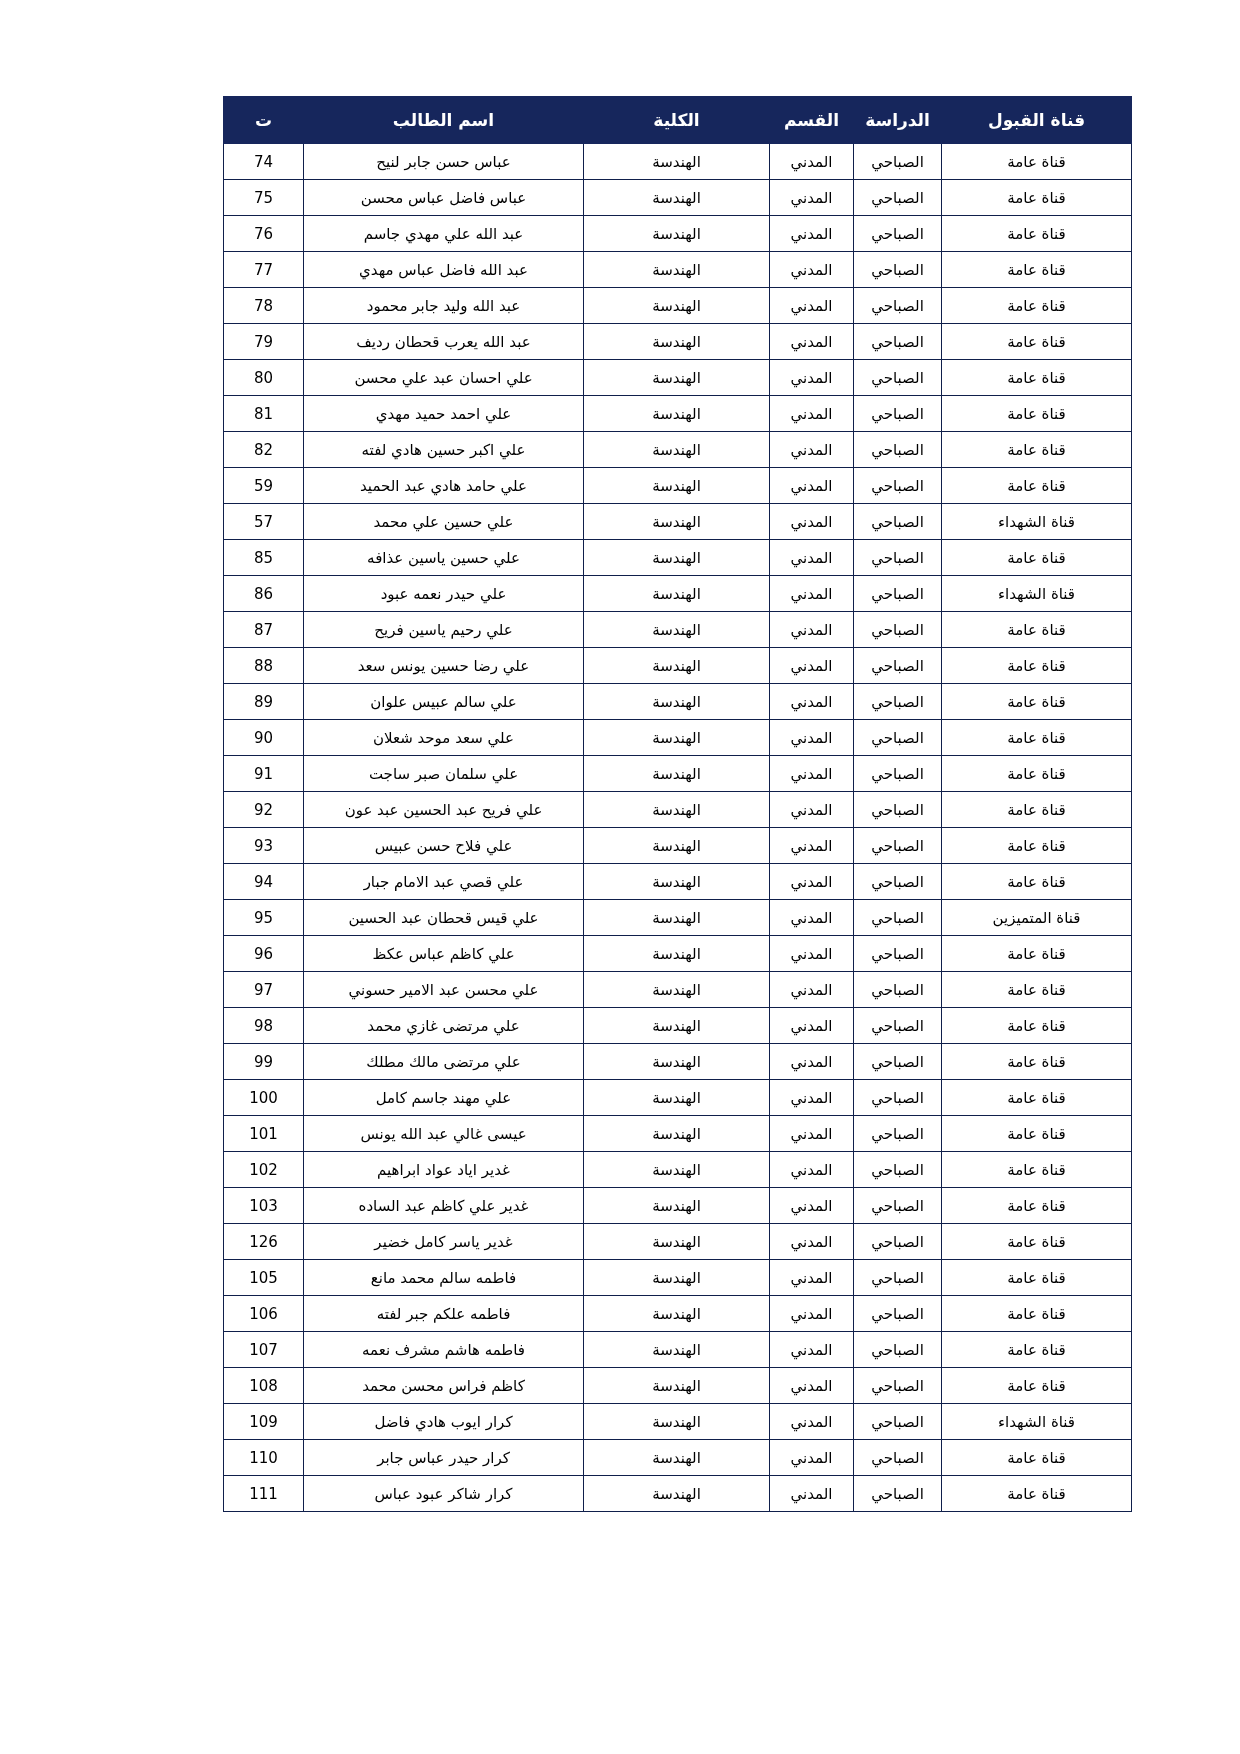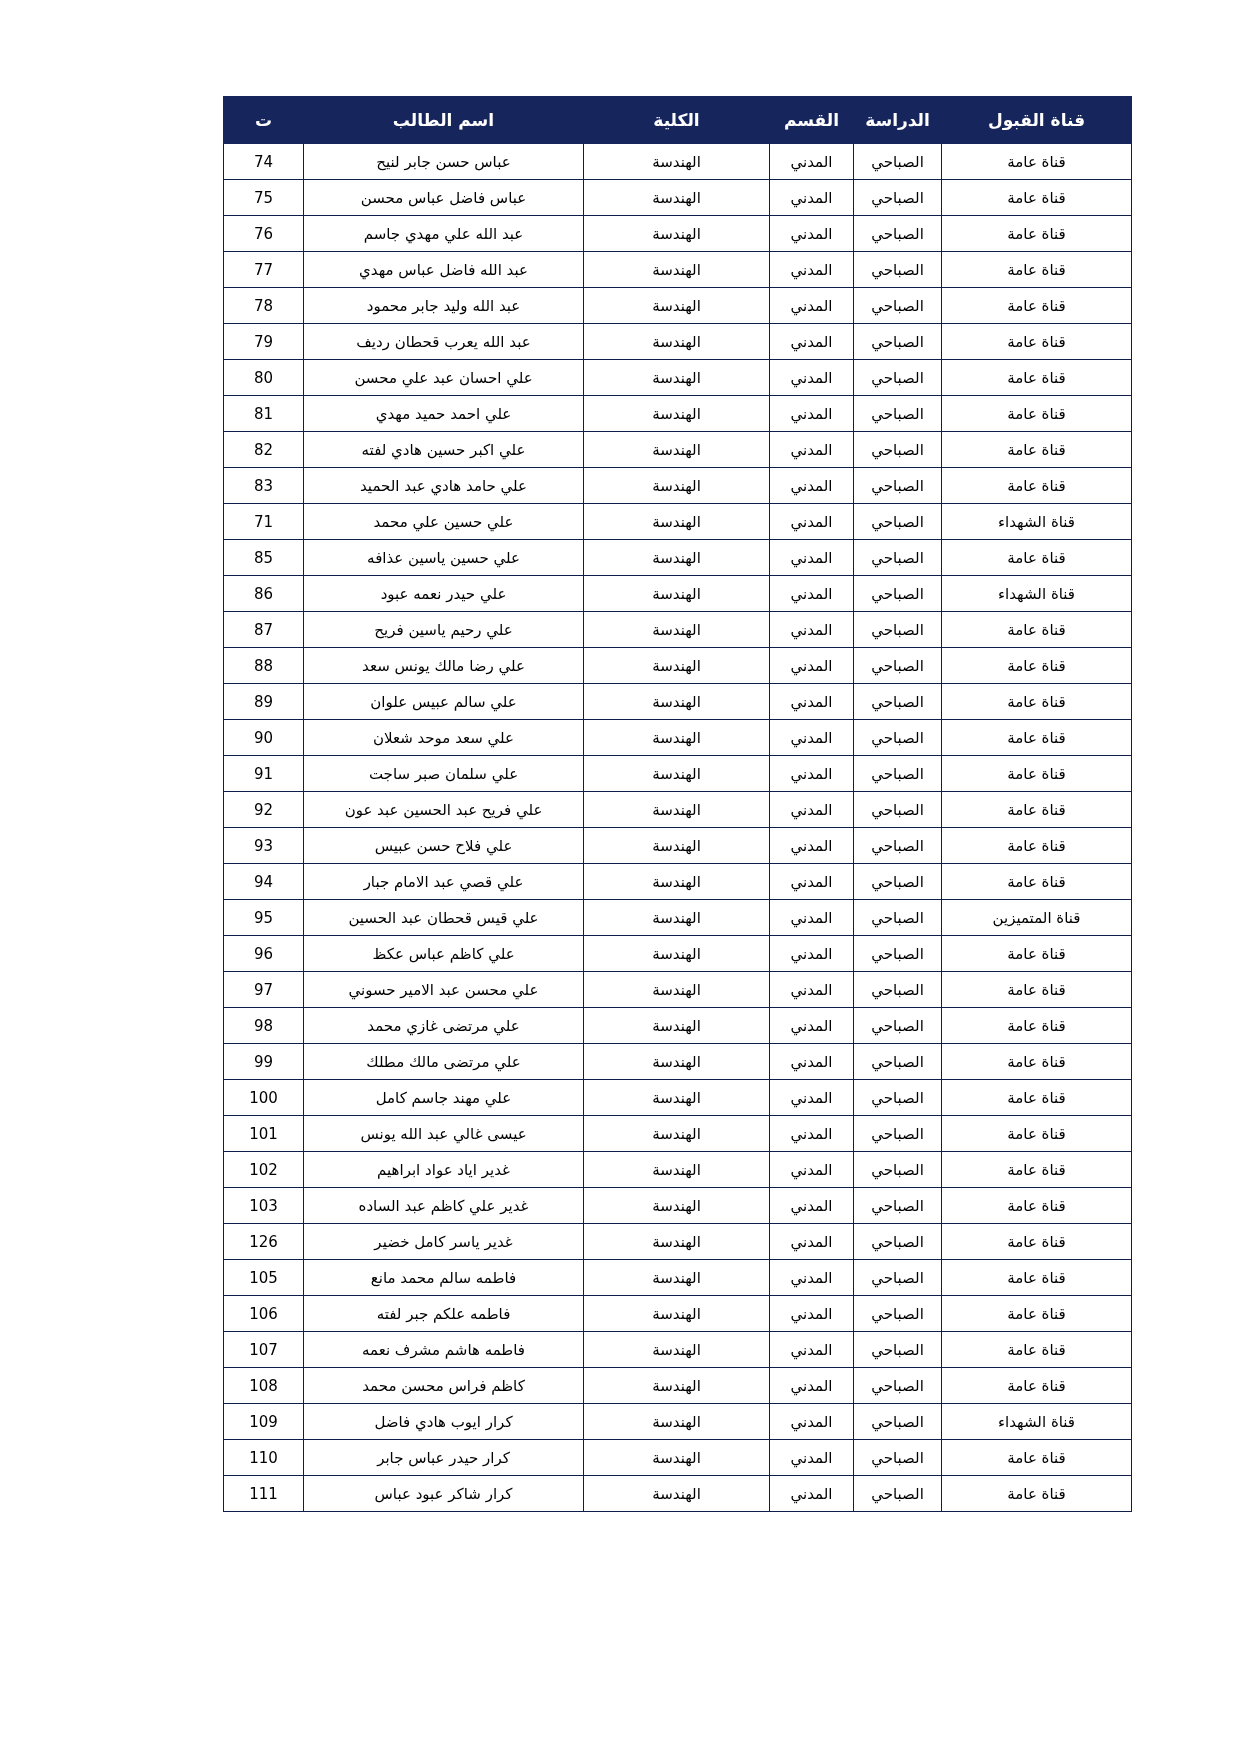--- a/index.html
+++ b/index.html
@@ -152,29 +152,29 @@
           <td class="college">الهندسة</td>
           <td class="name">علي اكبر حسين هادي لفته</td>
           <td class="idx">82</td>
         </tr>
         <tr>
           <td class="channel">قناة عامة</td>
           <td class="study">الصباحي</td>
           <td class="dept">المدني</td>
           <td class="college">الهندسة</td>
           <td class="name">علي حامد هادي عبد الحميد</td>
-          <td class="idx">83</td>
+          <td class="idx">59</td>
         </tr>
         <tr>
           <td class="channel">قناة الشهداء</td>
           <td class="study">الصباحي</td>
           <td class="dept">المدني</td>
           <td class="college">الهندسة</td>
           <td class="name">علي حسين علي محمد</td>
-          <td class="idx">71</td>
+          <td class="idx">57</td>
         </tr>
         <tr>
           <td class="channel">قناة عامة</td>
           <td class="study">الصباحي</td>
           <td class="dept">المدني</td>
           <td class="college">الهندسة</td>
           <td class="name">علي حسين ياسين عذافه</td>
           <td class="idx">85</td>
         </tr>
         <tr>
@@ -191,21 +191,21 @@
           <td class="dept">المدني</td>
           <td class="college">الهندسة</td>
           <td class="name">علي رحيم ياسين فريح</td>
           <td class="idx">87</td>
         </tr>
         <tr>
           <td class="channel">قناة عامة</td>
           <td class="study">الصباحي</td>
           <td class="dept">المدني</td>
           <td class="college">الهندسة</td>
-          <td class="name">علي رضا مالك يونس سعد</td>
+          <td class="name">علي رضا حسين يونس سعد</td>
           <td class="idx">88</td>
         </tr>
         <tr>
           <td class="channel">قناة عامة</td>
           <td class="study">الصباحي</td>
           <td class="dept">المدني</td>
           <td class="college">الهندسة</td>
           <td class="name">علي سالم عبيس علوان</td>
           <td class="idx">89</td>
         </tr>

